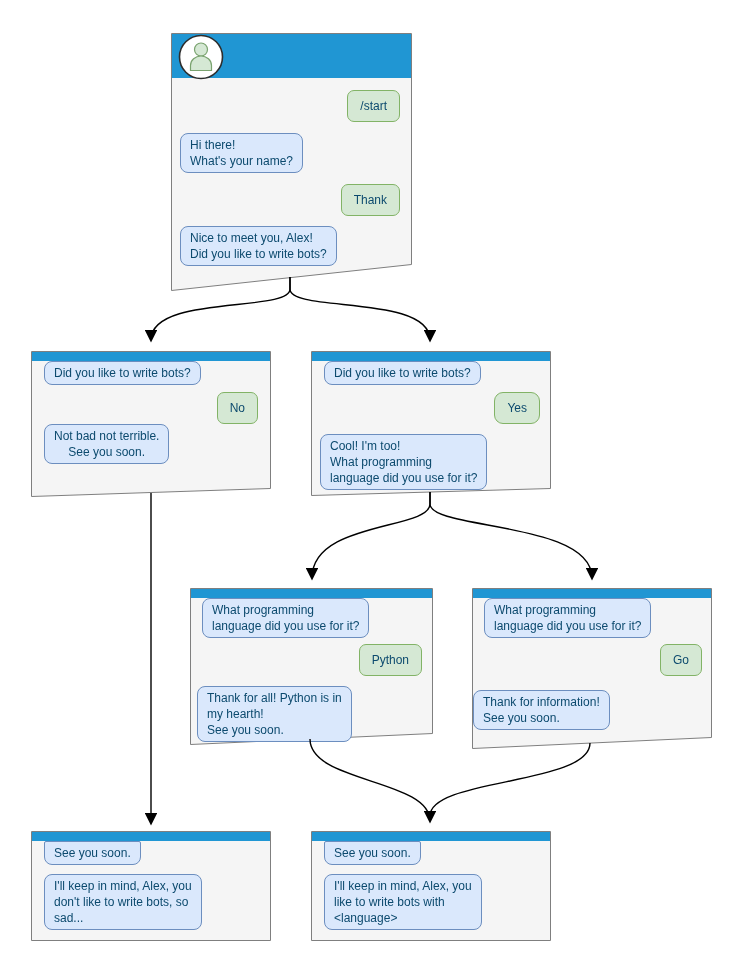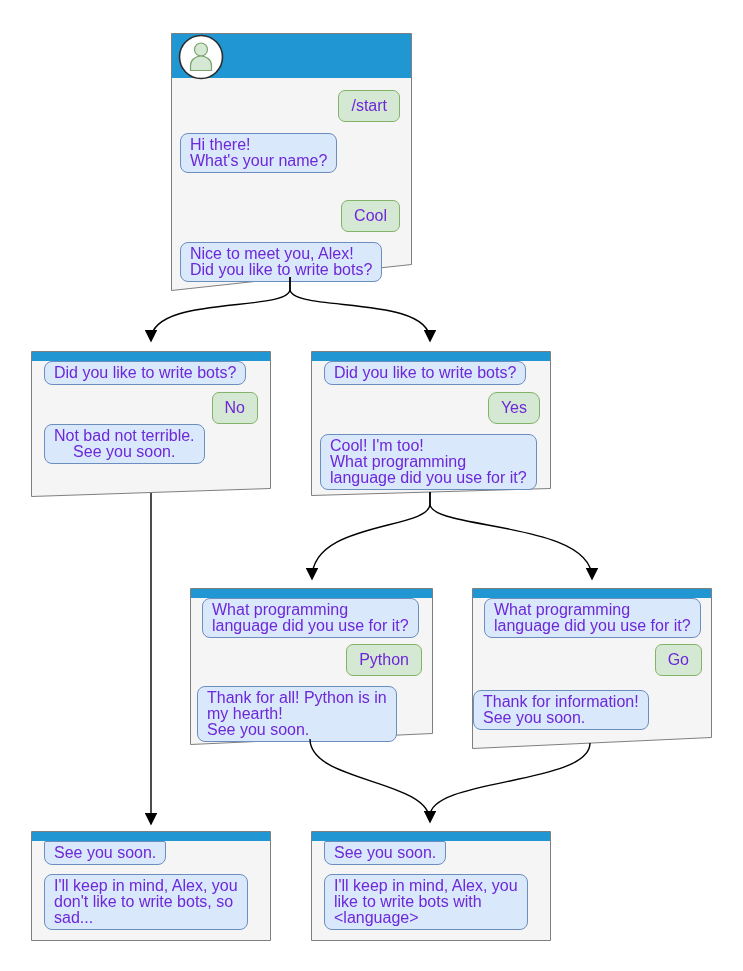--- a/index.html
+++ b/index.html
@@ -9,21 +9,21 @@
   }
   .canvas{position:absolute;inset:0;}
   .window{position:absolute;z-index:1;}
   .chrome{position:absolute;left:0;top:0;z-index:1;}
   .msgs{
     position:absolute;left:0;right:0;z-index:2;
     display:flex;flex-direction:column;align-items:flex-start;
   }
   .bubble{
     white-space:pre-line;
-    font-size:16px;line-height:16px;color:#6d28d9;
+    font-size:12px;line-height:16px;color:#0c4a6e;
     border-radius:8px;
   }
   .bubble.bot{
     background:#dae8fc;border:1px solid #6c8ebf;
     padding:3px 9px;align-self:flex-start;
   }
   .bubble.user{
     background:#d5e8d4;border:1px solid #82b366;
     padding:7px 12px;align-self:flex-end;border-radius:7px;
   }
@@ -47,23 +47,23 @@
       <g>
         <circle cx="30" cy="24" r="21.5" fill="#ffffff" stroke="#2d2d2d" stroke-width="1.6"></circle>
         <g>
           <circle cx="30" cy="16.5" r="6.5" fill="#d5e8d4" stroke="#7aa36f" stroke-width="1.2"></circle>
           <path d="M19.5,37.5 v-5 a10.5,9.5 0 0 1 21,0 v5 z" fill="#d5e8d4" stroke="#7aa36f" stroke-width="1.2"></path>
         </g>
       </g>
     </svg>
     <div class="msgs" style="top:45px;">
       <div class="bubble user" style="margin:12px 12px 0 0;">/start</div>
-      <div class="bubble bot" style="margin:11px 0 16px 9px;">Hi there!
+      <div class="bubble bot" style="margin:11px 0 0 9px;">Hi there!
 What's your name?</div>
-      <div class="bubble user" style="margin:11px 12px 0 0;">Cool</div>
+      <div class="bubble user" style="margin:11px 12px 0 0;">Thank</div>
       <div class="bubble bot" style="margin:10px 0 0 9px;">Nice to meet you, Alex!
 Did you like to write bots?</div>
     </div>
   </div>
 
   <div class="window" style="left:31px;top:351px;width:240px;height:146px;">
     <svg class="chrome" width="240" height="146">
       <path d="M0.5,0.5 L239.5,0.5 L239.5,137.5 L0.5,145.5 Z" fill="#f5f5f5" stroke="#7f7f7f"></path>
       <rect x="1" y="1" width="238" height="9" fill="#2096d3"></rect>
     </svg>

